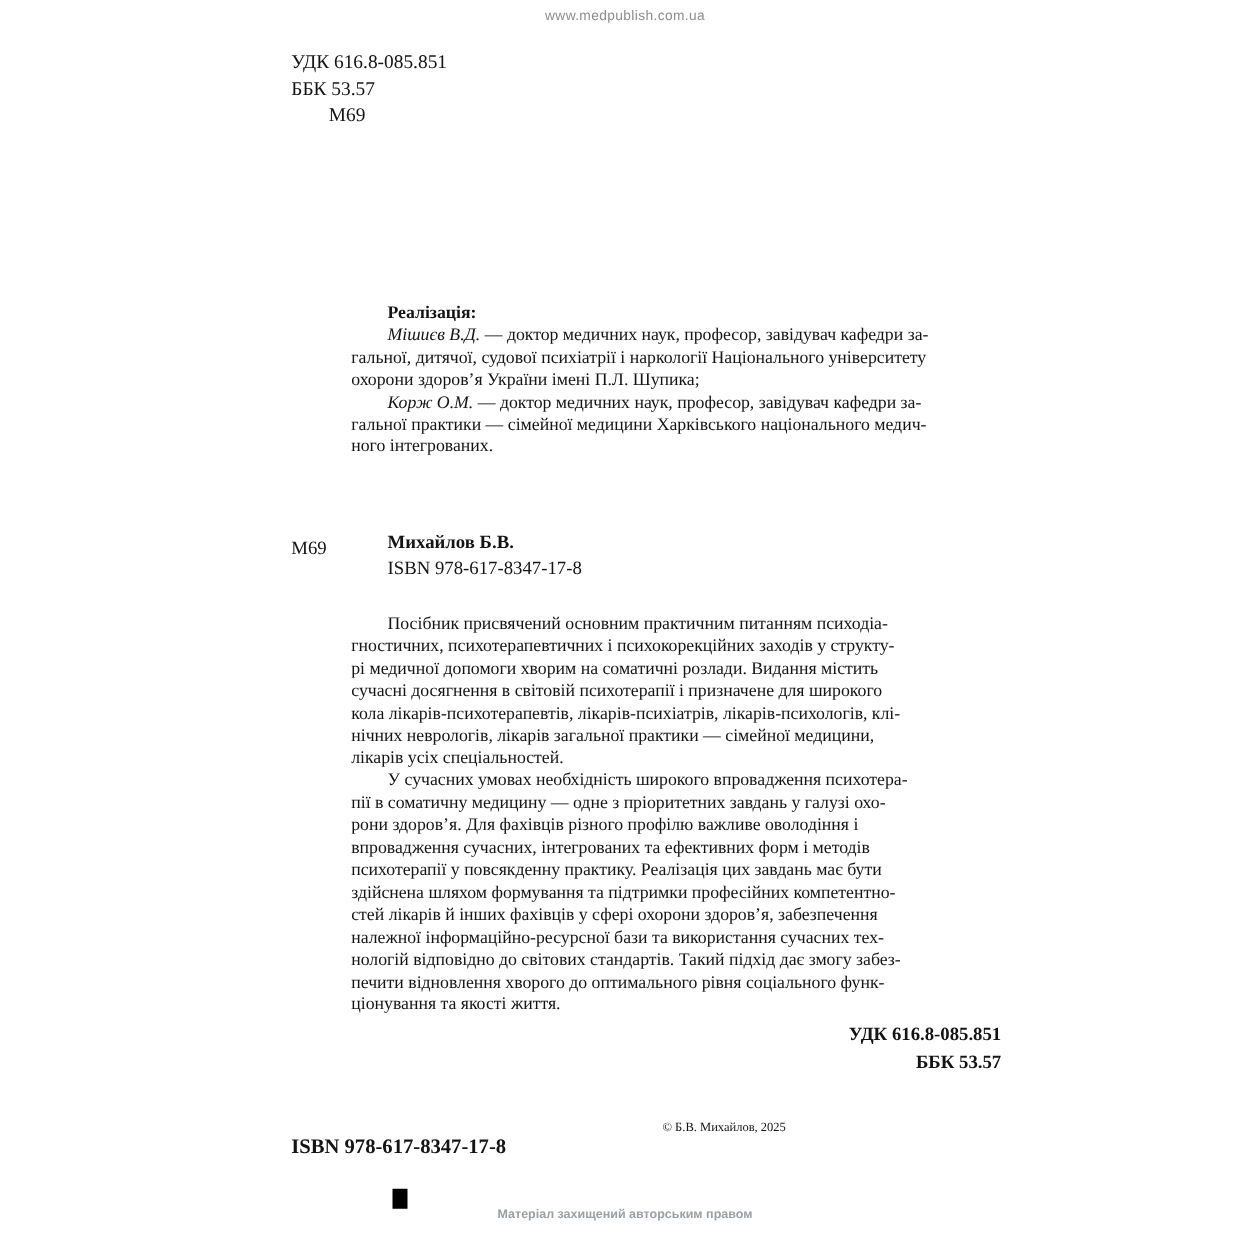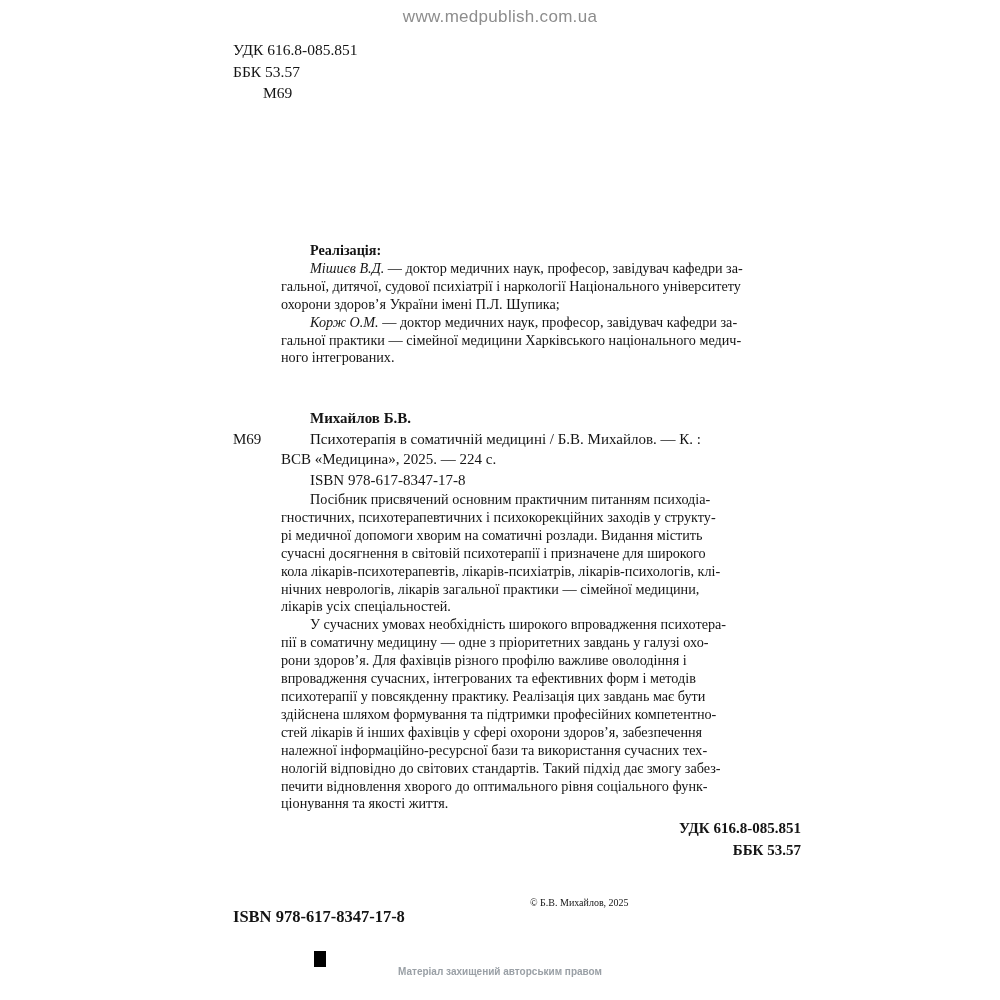--- a/index.html
+++ b/index.html
@@ -13,21 +13,21 @@
     position: relative;
     width: 1000px; height: 1000px;
     background: #ffffff;
     overflow: hidden;
   }
   
   .wm-top {
     position: absolute; top: 7px; left: 0; width: 100%;
     text-align: center;
     font-family: "Liberation Sans", "DejaVu Sans", sans-serif;
-    font-size: 17px; color: #8d8d8d; letter-spacing: .3px;
+    font-size: 11px; color: #8d8d8d; letter-spacing: .3px;
   }
   
   .codes-top {
     position: absolute; left: 233px; top: 39px;
     font-size: 15.5px; line-height: 21.5px;
   }
   .codes-top .m69 { padding-left: 30px; }
   
   .reviewers {
     position: absolute; left: 281px; top: 242px; width: 530px;
@@ -35,21 +35,21 @@
   }
   .rev-heading { font-weight: bold; padding-left: 29px; }
   .entry { white-space: pre; text-indent: 29px; }
   .iname { font-style: italic; }
   
   .catalog {
     position: absolute; left: 281px; top: 408px; width: 530px;
     font-size: 15px; line-height: 20.6px;
   }
   .m69-label { position: absolute; left: -48px; top: 20.6px; }
-  .cat-author { font-weight: bold; padding-left: 29px; }
+  .cat-author { font-weight: bold; padding-left: 29px; margin-top: 16px; }
   .cat-title { white-space: pre; text-indent: 29px; }
   .cat-isbn { padding-left: 29px; }
   
   .annotation {
     position: absolute; left: 281px; top: 491px; width: 530px;
     font-size: 14.2px; line-height: 17.9px;
   }
   .annotation .para { white-space: pre; text-indent: 29px; }
   
   .codes-bottom {
@@ -96,22 +96,20 @@
 гальної, дитячої, судової психіатрії і наркології Національного університету
 охорони здоров’я України імені П.Л. Шупика;</span></p>
     <p class="entry"><span class="iname">Корж О.М.</span><span> — доктор медичних наук, професор, завідувач кафедри за-
 гальної практики — сімейної медицини Харківського національного медич-
 ного інтегрованих.</span></p>
   </div>
 
   <div class="catalog">
     <div class="m69-label">М69</div>
     <p class="cat-author">Михайлов Б.В.</p>
-    <p class="cat-title">Психотерапія в соматичній медицині / Б.В. Михайлов. — К. :
-ВСВ «Медицина», 2025. — 224 с.</p>
     <p class="cat-isbn">ISBN 978-617-8347-17-8</p>
   </div>
 
   <div class="annotation">
     <p class="para">Посібник присвячений основним практичним питанням психодіа-
 гностичних, психотерапевтичних і психокорекційних заходів у структу-
 рі медичної допомоги хворим на соматичні розлади. Видання містить
 сучасні досягнення в світовій психотерапії і призначене для широкого
 кола лікарів-психотерапевтів, лікарів-психіатрів, лікарів-психологів, клі-
 нічних неврологів, лікарів загальної практики — сімейної медицини,

